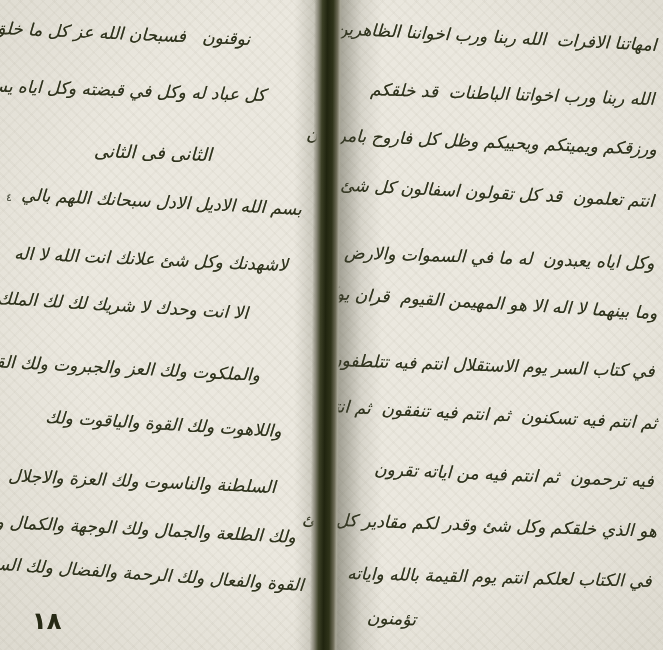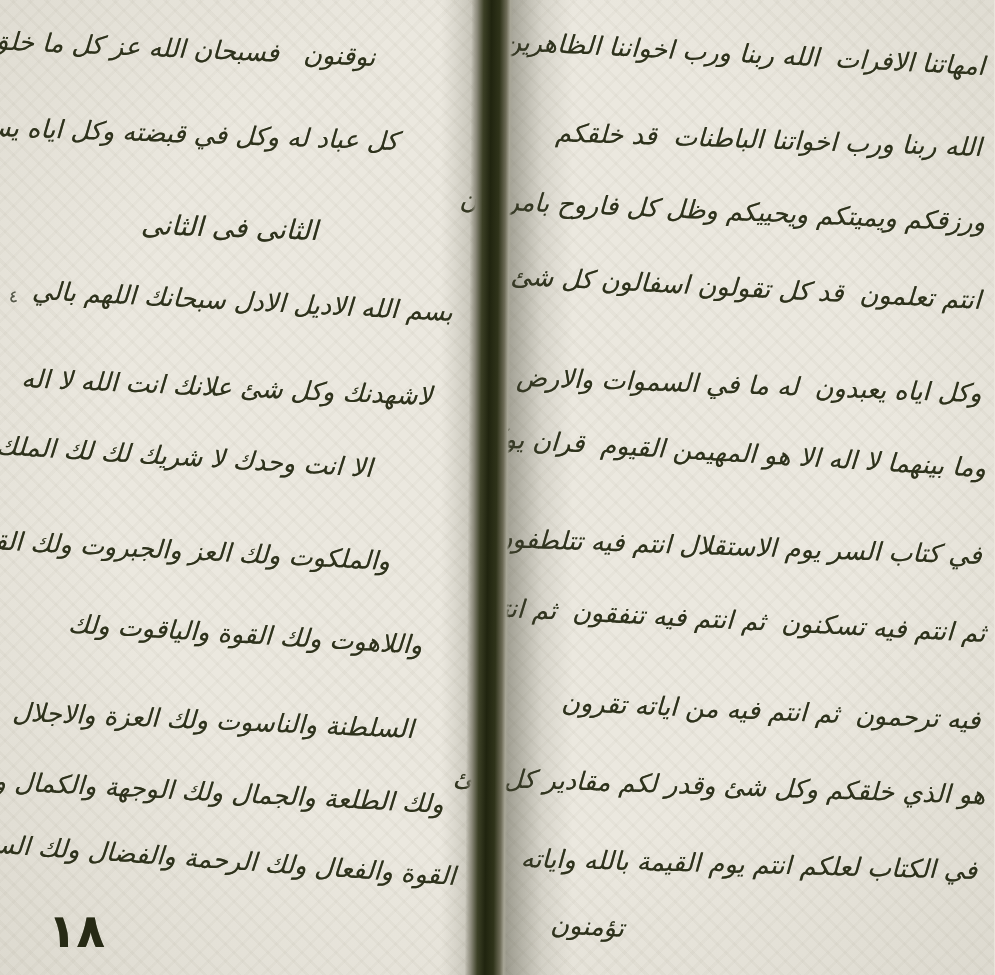--- a/index.html
+++ b/index.html
@@ -11,21 +11,21 @@
   .book::after{content:"";position:absolute;inset:0;z-index:1;pointer-events:none;background:
     radial-gradient(ellipse at 50% 45%, rgba(0,0,0,0) 55%, rgba(96,92,70,0.10) 100%);}
   .page{position:absolute;top:0;height:650px;z-index:2;}
   .page-left{left:0;width:320px;}
   .page-right{left:343px;width:320px;}
   .tline{position:absolute;white-space:nowrap;direction:rtl;unicode-bidi:plaintext;
     font-family:"DejaVu Sans",sans-serif;font-style:italic;font-size:17px;line-height:26px;
     color:#2e321c;transform-origin:100% 50%;text-shadow:0 0 0.4px rgba(46,50,28,0.55);}
   .heading{font-size:18px;}
   .tail{transform-origin:0 50%;}
-  .pagenum{font-style:normal;font-weight:bold;font-size:31px;letter-spacing:2px;color:#272a15;}
+  .pagenum{font-style:normal;font-weight:bold;font-size:24px;letter-spacing:2px;color:#272a15;}
   .margin-mark{font-size:11px;color:#55584a;font-style:normal;}
   
   .shadow-left{position:absolute;top:0;left:294px;width:26px;height:650px;z-index:4;pointer-events:none;
     background:linear-gradient(90deg, rgba(76,76,58,0) 0%, rgba(76,76,58,0.28) 100%);}
   .shadow-right{position:absolute;top:0;left:336px;width:46px;height:650px;z-index:4;pointer-events:none;
     background:linear-gradient(90deg, rgba(70,70,54,0.48) 0%, rgba(70,70,54,0.12) 55%, rgba(70,70,54,0) 100%);}
   
   .gutter{position:absolute;left:312px;top:-6px;width:28px;height:662px;z-index:6;transform:rotate(0.4deg);
     background:linear-gradient(90deg, rgba(140,137,120,0) 0%, #8d8b7c 14%, #3c4026 30%, #20240f 48%,
       #2f331a 68%, #6d6b57 84%, #a8a697 93%, rgba(168,166,151,0) 100%);}

